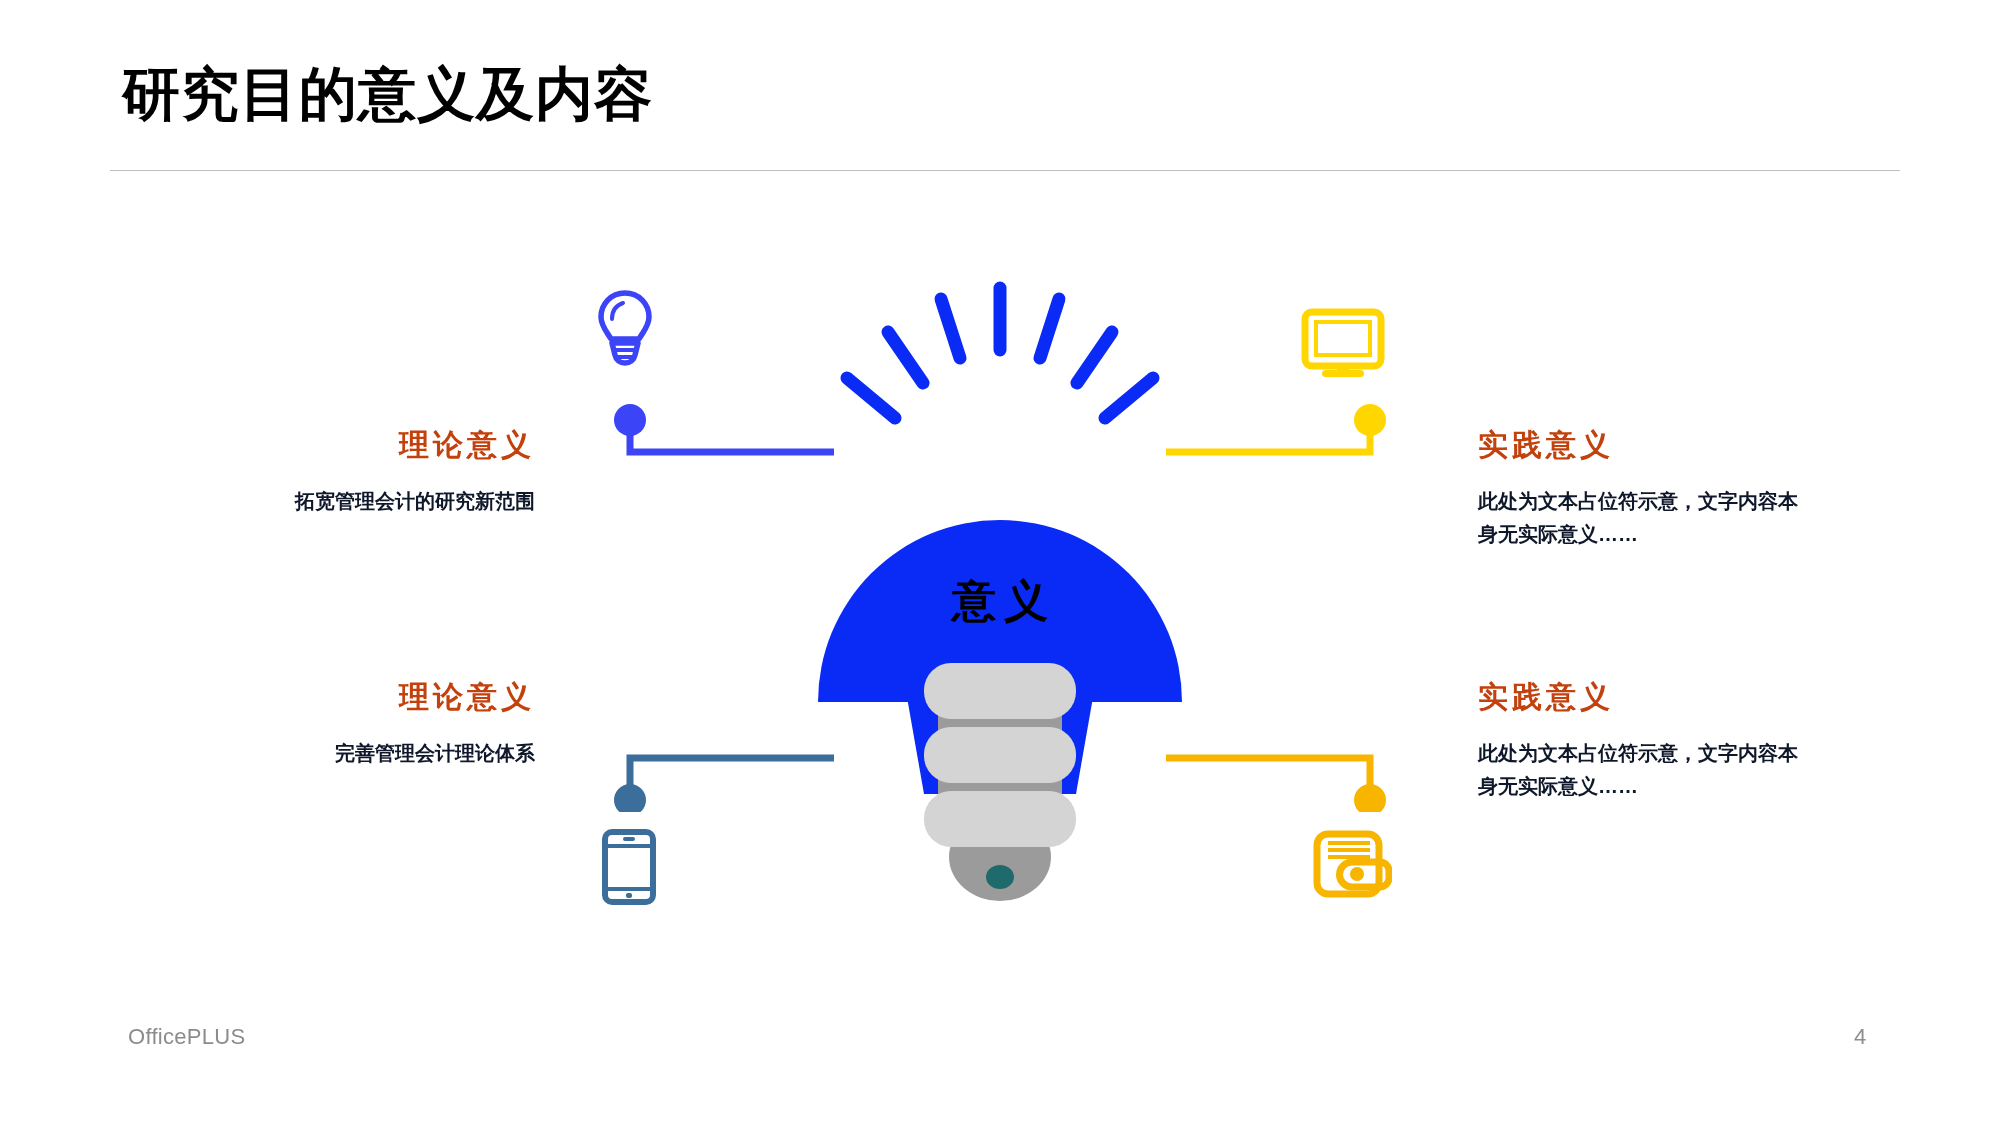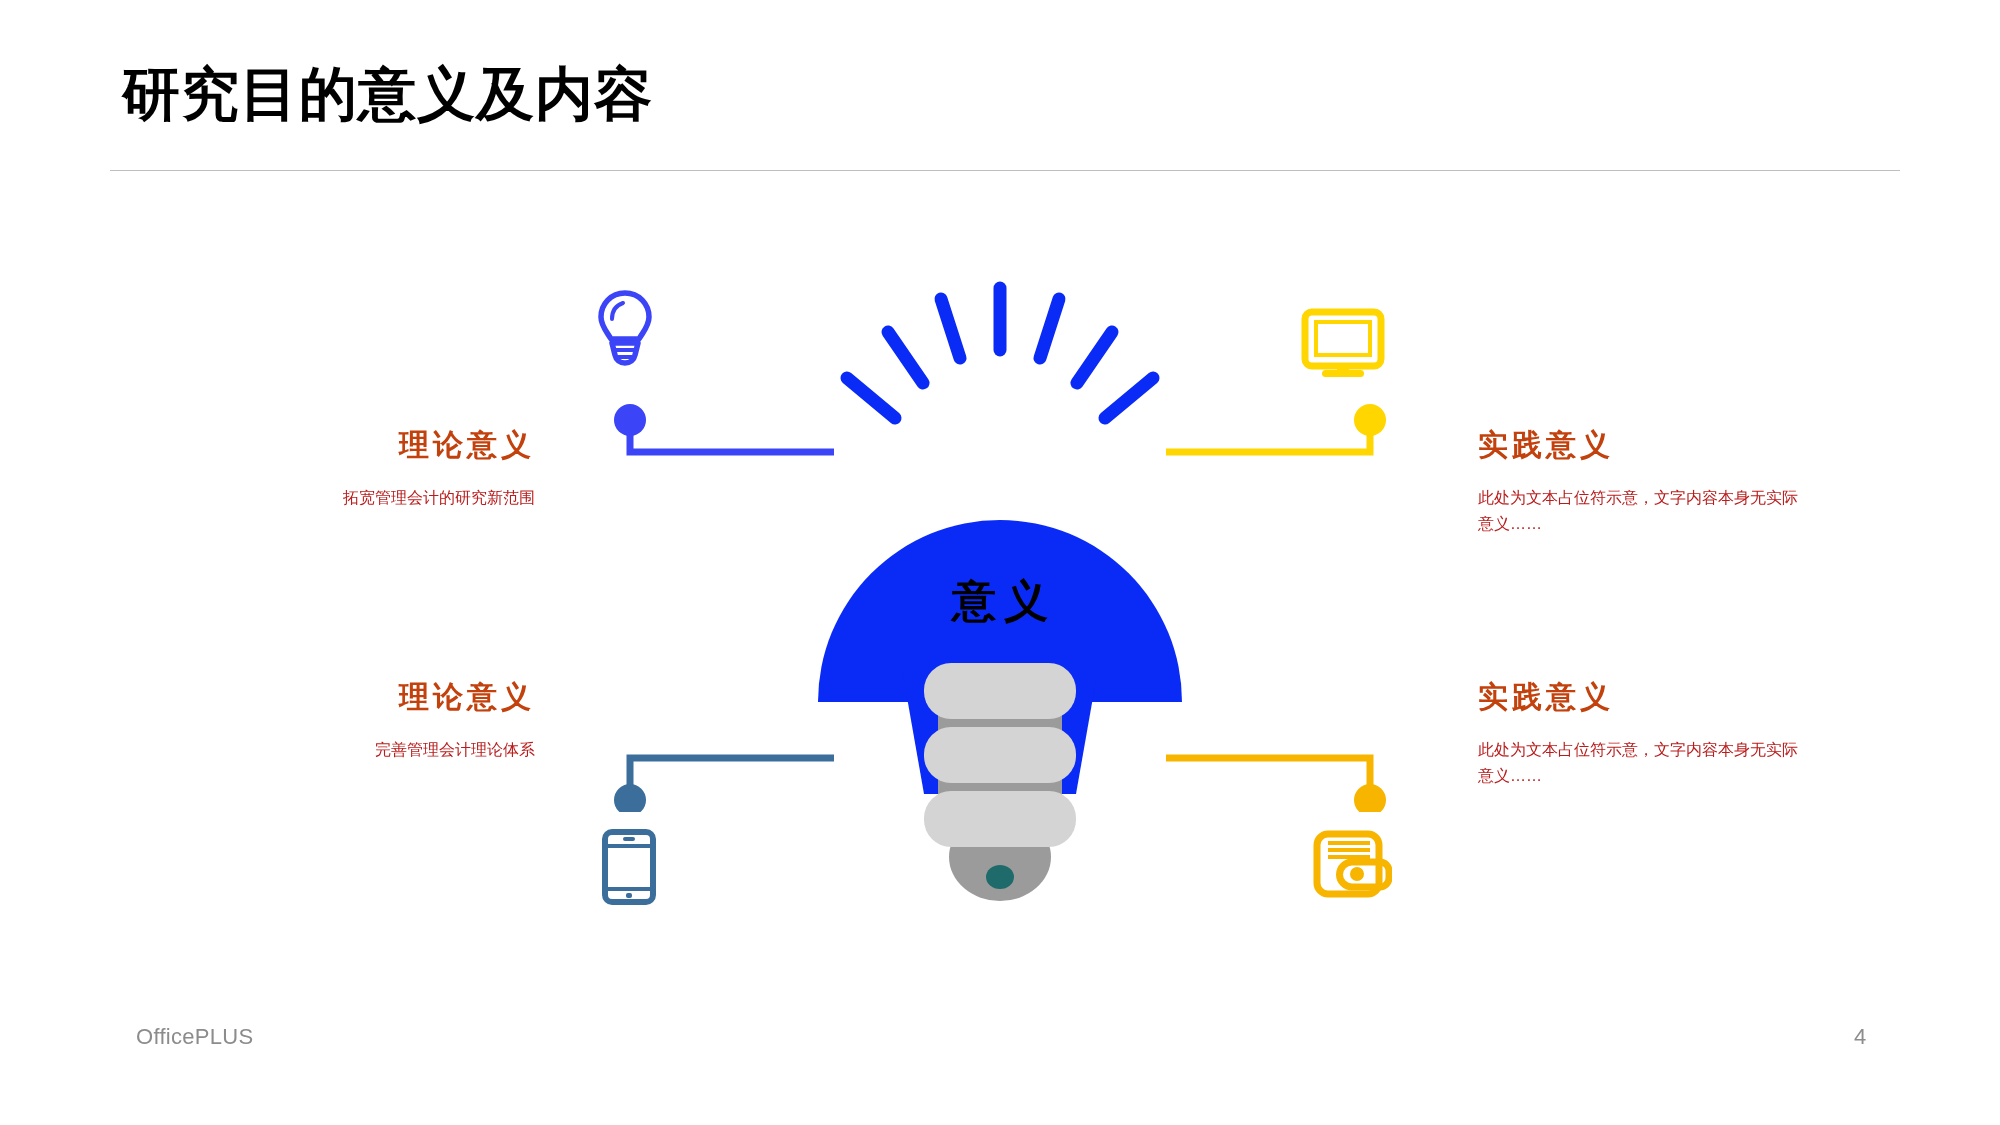--- a/index.html
+++ b/index.html
@@ -41,24 +41,24 @@
   .heading {
     position: absolute;
     font-size: 30px;
     font-weight: bold;
     letter-spacing: 4px;
     color: #c2410c;
     white-space: nowrap;
   }
   .body-text {
     position: absolute;
-    font-size: 16px;
-    font-weight: normal;
+    font-size: 20px;
+    font-weight: bold;
     line-height: 1.65;
-    color: #b91c1c;
+    color: #0f172a;
   }
 
   .left-block { text-align: right; }
   .right-block { text-align: left; }
 
   
   #heading-tl { left: 0px; top: 425px; width: 535px; text-align: right; }
   #body-tl    { left: 0px; top: 485px; width: 535px; text-align: right; }
   
   #heading-bl { left: 0px; top: 677px; width: 535px; text-align: right; }
@@ -105,21 +105,21 @@
   .mini-icon svg { display: block; }
 
   #icon-bulb     { left: 592px; top: 288px; }
   #icon-monitor  { left: 1300px; top: 308px; }
   #icon-phone    { left: 600px; top: 828px; }
   #icon-wallet   { left: 1312px; top: 828px; }
 
   
   #footer-brand {
     position: absolute;
-    left: 136px;
+    left: 128px;
     top: 1024px;
     font-size: 22px;
     color: #8c8c8c;
     letter-spacing: 0.3px;
   }
   #page-number {
     position: absolute;
     left: 1820px;
     top: 1024px;
     width: 80px;

